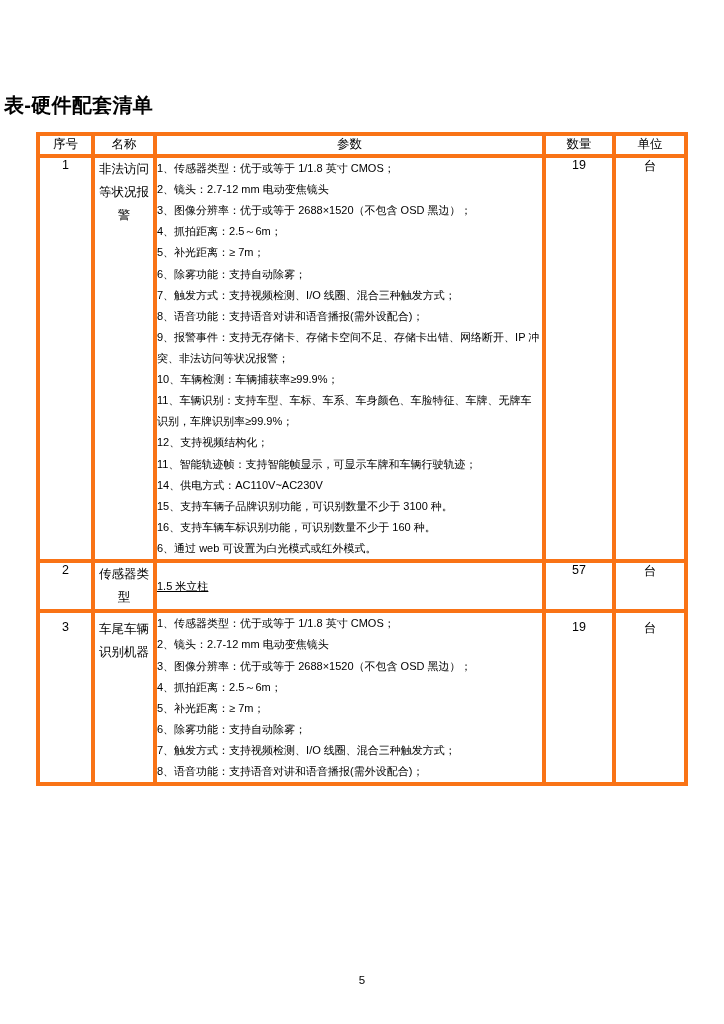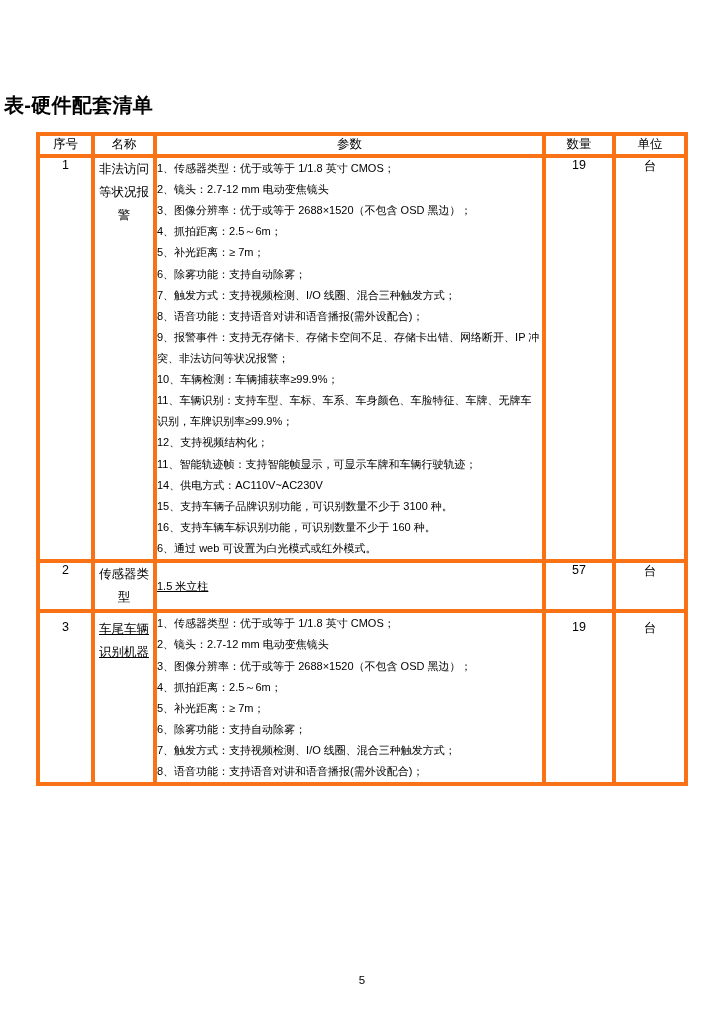--- a/index.html
+++ b/index.html
@@ -150,21 +150,21 @@
         <td class="name">传感器类型</td>
         <td class="param">
           <p class="ln">1.5 米立柱</p>
         </td>
         <td class="qty">57</td>
         <td class="unit">台</td>
       </tr>
 
       <tr class="r3">
         <td class="no" style="vertical-align:top; padding-top:7px;">3</td>
-        <td class="name" style="vertical-align:top; padding-top:5px;text-decoration:underline;">车尾车辆识别机器</td>
+        <td class="name" style="vertical-align:top; padding-top:5px;">车尾车辆识别机器</td>
         <td class="param">
           <p class="ln">1、传感器类型：优于或等于 1/1.8 英寸 CMOS；</p>
           <p class="ln">2、镜头：2.7-12 mm 电动变焦镜头</p>
           <p class="ln">3、图像分辨率：优于或等于 2688×1520（不包含 OSD 黑边）；</p>
           <p class="ln">4、抓拍距离：2.5～6m；</p>
           <p class="ln">5、补光距离：≥ 7m；</p>
           <p class="ln">6、除雾功能：支持自动除雾；</p>
           <p class="ln">7、触发方式：支持视频检测、I/O 线圈、混合三种触发方式；</p>
           <p class="ln">8、语音功能：支持语音对讲和语音播报(需外设配合)；</p>
         </td>

